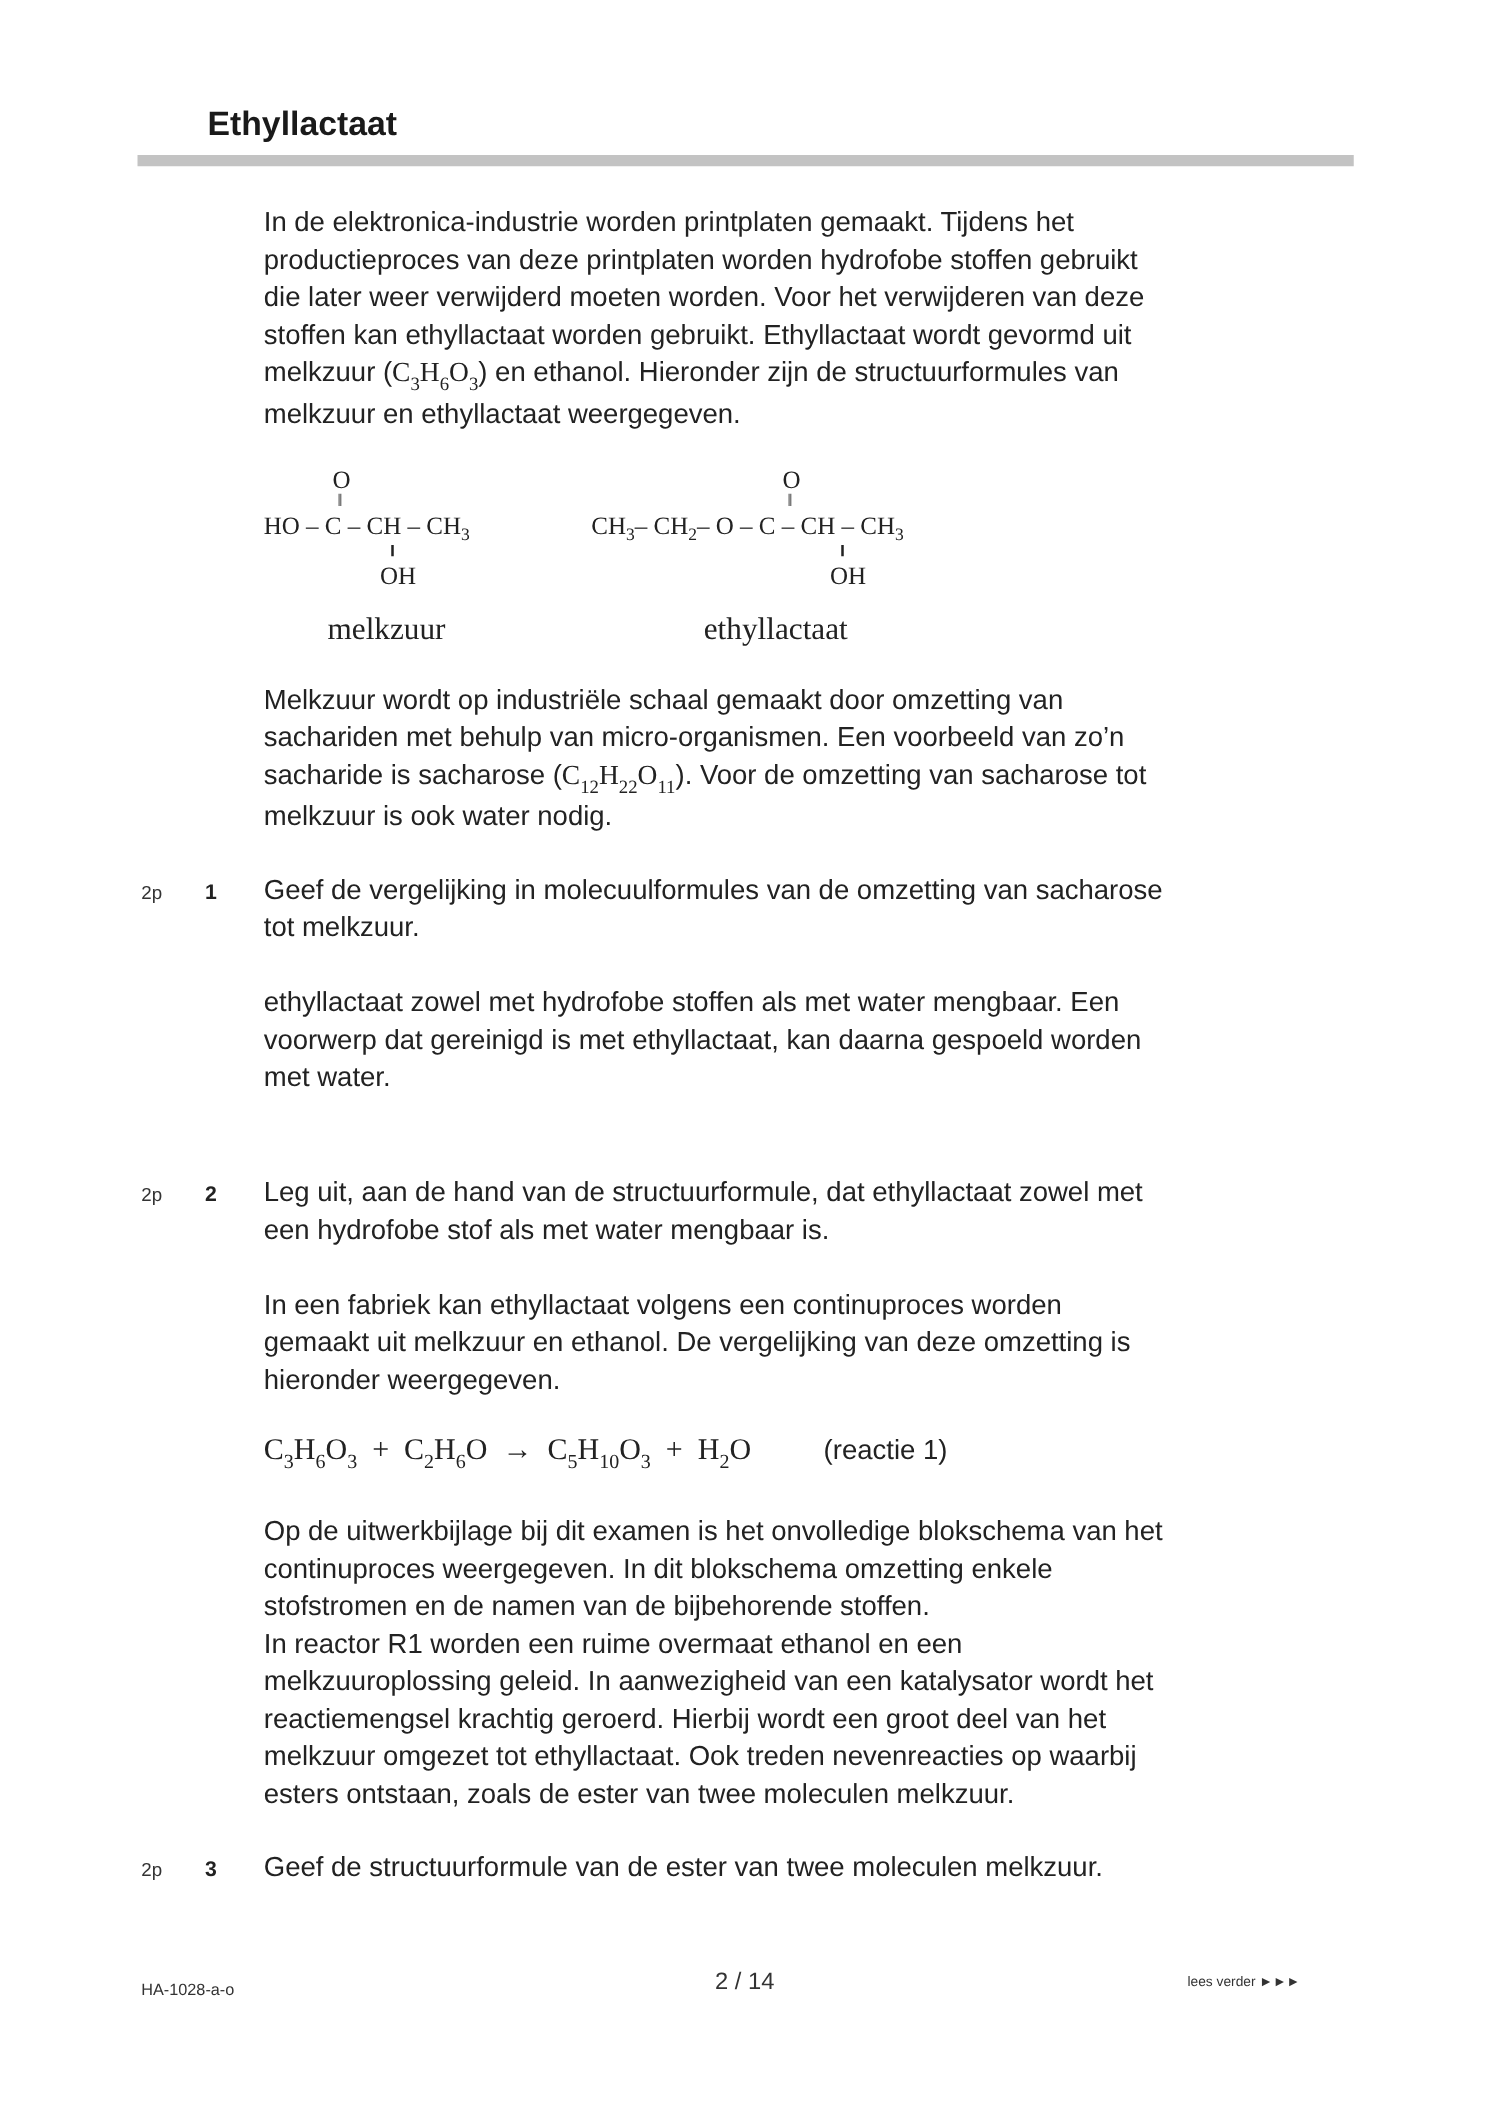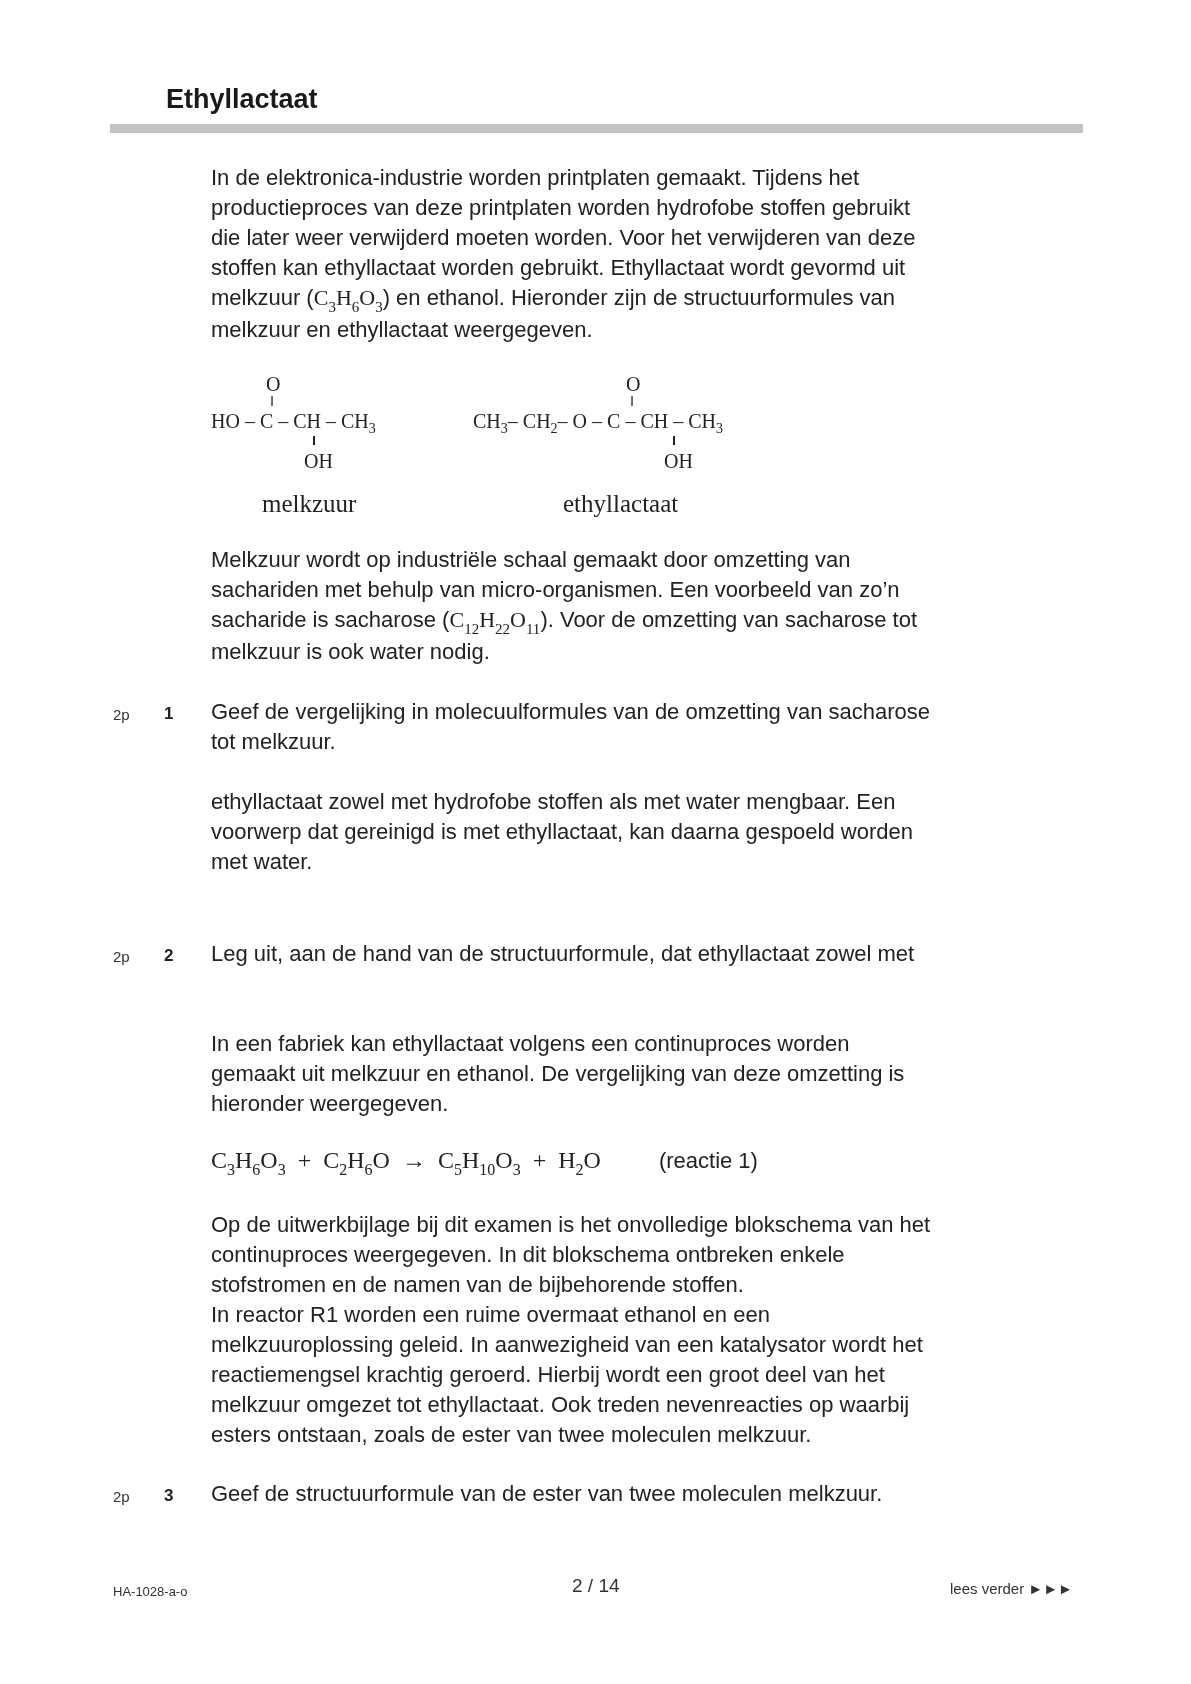--- a/index.html
+++ b/index.html
@@ -16,21 +16,21 @@
   .bond-v { position: absolute; width: 2px; background: #222; }
   .dbl { position: absolute; font-family: "Liberation Serif", serif; font-size: 14px; }
   .lbl { position: absolute; font-family: "Liberation Serif", serif; font-size: 25px; color: #222; }
   .pts { position: absolute; left: 113px; font-size: 15px; color: #333; }
   .qnum { position: absolute; left: 164px; font-size: 17px; font-weight: bold; color: #222; }
   .eq { position: absolute; left: 211px; top: 1147px; font-family: "Liberation Serif", serif; font-size: 24px; color: #222; white-space: nowrap; }
   .eq .s { font-size: 16px; position: relative; top: 7px; }
   .eq .tag { font-family: "Liberation Sans", sans-serif; font-size: 22px; margin-left: 52px; }
   .footer-left { position: absolute; left: 113px; top: 1584px; font-size: 13px; color: #333; }
   .footer-mid { position: absolute; left: 572px; top: 1575px; font-size: 19px; color: #333; }
-  .footer-right { position: absolute; left: 950px; top: 1580px; font-size: 15px; color: #333; }
+  .footer-right { position: absolute; left: 950px; top: 1580px; font-size: 11px; color: #333; }
 </style>
 </head>
 <body>
 
 <div class="title">Ethyllactaat</div>
 <div class="rule"></div>
 
 <div class="para" style="top:163px;">
   <span class="ln">In de elektronica-industrie worden printplaten gemaakt. Tijdens het</span>
   <span class="ln">productieproces van deze printplaten worden hydrofobe stoffen gebruikt</span>
@@ -82,20 +82,21 @@
   <span class="ln">ethyllactaat zowel met hydrofobe stoffen als met water mengbaar. Een</span>
   <span class="ln">voorwerp dat gereinigd is met ethyllactaat, kan daarna gespoeld worden</span>
   <span class="ln">met water.</span>
 </div>
 
 <div>
   <div class="pts" style="top:948px;">2p</div>
   <div class="qnum" style="top:946px;">2</div>
   <div class="para" style="top:939px;">
     <span class="ln">Leg uit, aan de hand van de structuurformule, dat ethyllactaat zowel met</span>
+    <span class="ln">een hydrofobe stof als met water mengbaar is.</span>
   </div>
 </div>
 
 <div class="para" style="top:1029px;">
   <span class="ln">In een fabriek kan ethyllactaat volgens een continuproces worden</span>
   <span class="ln">gemaakt uit melkzuur en ethanol. De vergelijking van deze omzetting is</span>
   <span class="ln">hieronder weergegeven.</span>
 </div>
 
 <div class="eq">
@@ -104,21 +105,21 @@
   <span><span>C</span><span class="s">2</span><span>H</span><span class="s">6</span><span>O</span></span>
   &nbsp;<span>→</span>&nbsp;
   <span><span>C</span><span class="s">5</span><span>H</span><span class="s">10</span><span>O</span><span class="s">3</span></span>
   &nbsp;<span>+</span>&nbsp;
   <span><span>H</span><span class="s">2</span><span>O</span></span>
   <span class="tag">(reactie 1)</span>
 </div>
 
 <div class="para" style="top:1210px;">
   <span class="ln">Op de uitwerkbijlage bij dit examen is het onvolledige blokschema van het</span>
-  <span class="ln">continuproces weergegeven. In dit blokschema ontbreken enkele</span>
+  <span class="ln">continuproces weergegeven. In dit blokschema omzetting enkele</span>
   <span class="ln">stofstromen en de namen van de bijbehorende stoffen.</span>
   <span class="ln">In reactor R1 worden een ruime overmaat ethanol en een</span>
   <span class="ln">melkzuuroplossing geleid. In aanwezigheid van een katalysator wordt het</span>
   <span class="ln">reactiemengsel krachtig geroerd. Hierbij wordt een groot deel van het</span>
   <span class="ln">melkzuur omgezet tot ethyllactaat. Ook treden nevenreacties op waarbij</span>
   <span class="ln">esters ontstaan, zoals de ester van twee moleculen melkzuur.</span>
 </div>
 
 <div>
   <div class="pts" style="top:1488px;">2p</div>

